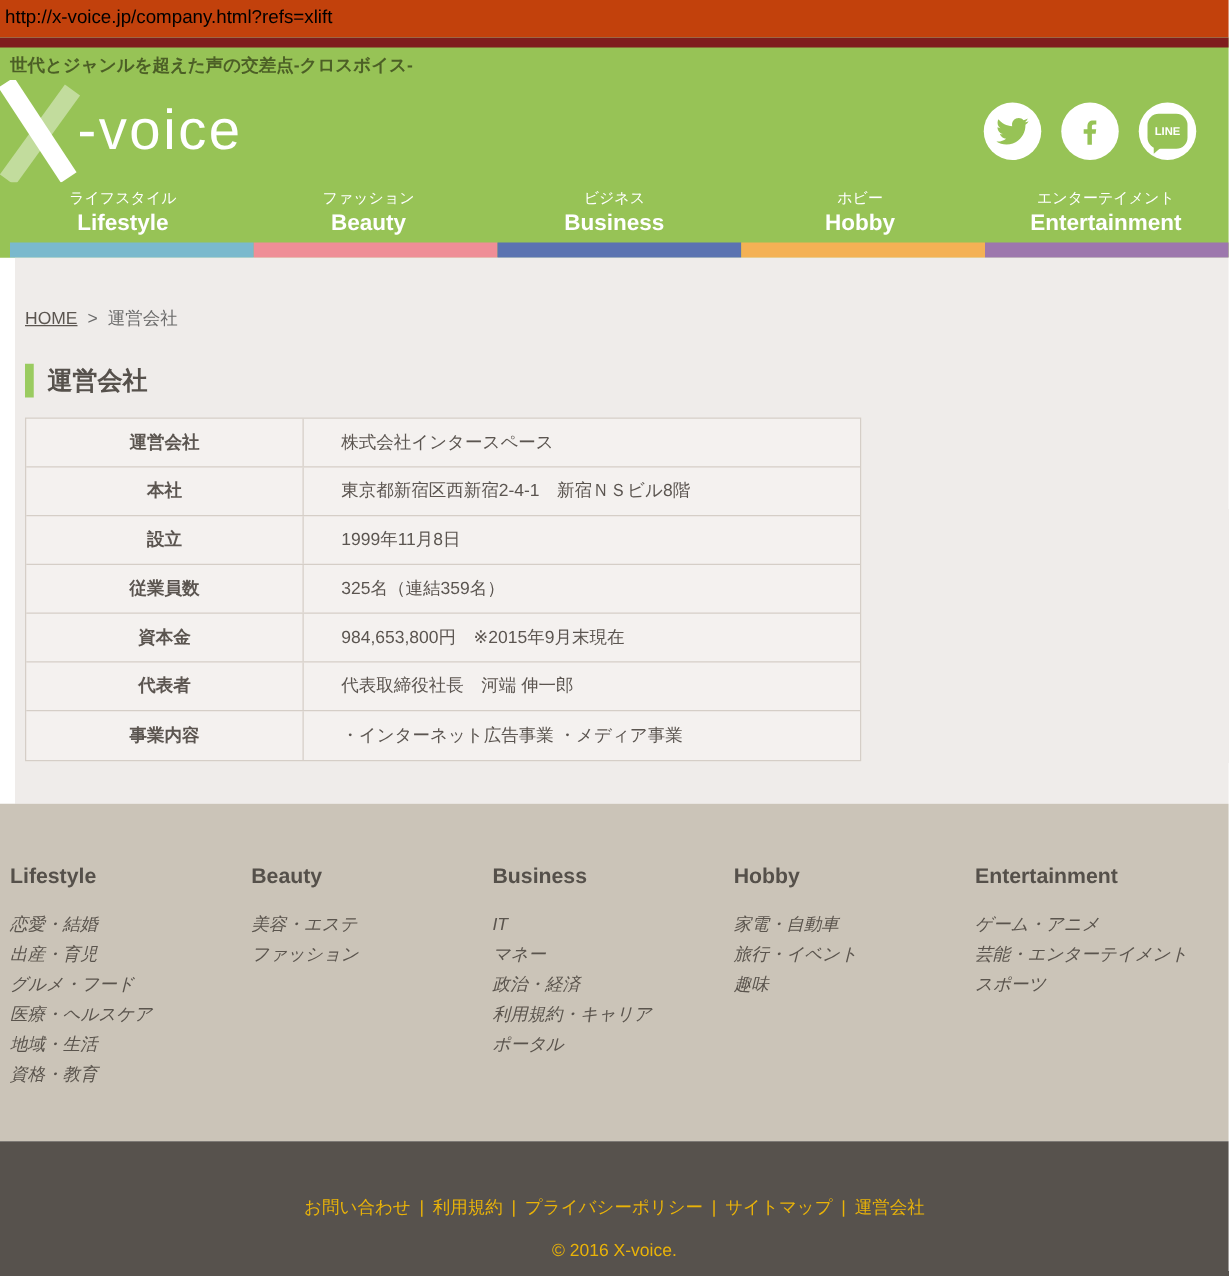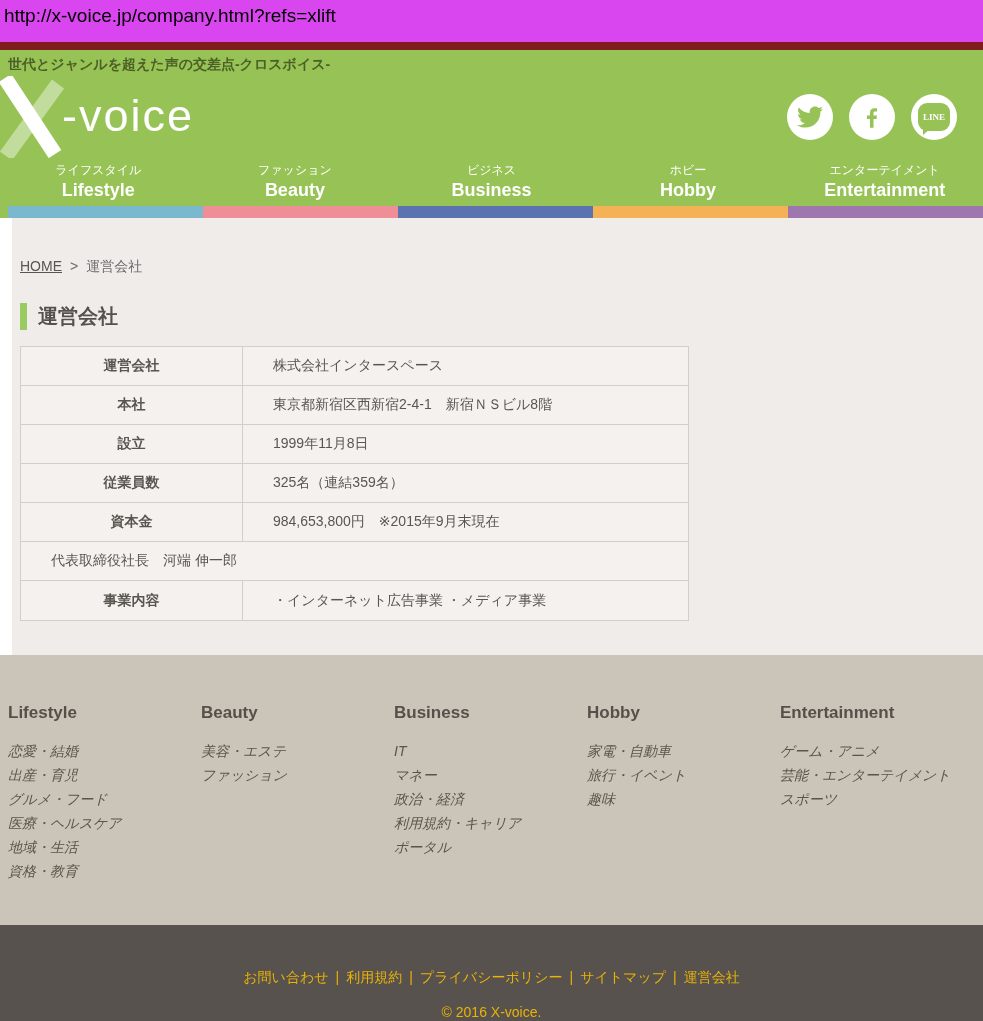--- a/index.html
+++ b/index.html
@@ -5,24 +5,24 @@
   * { box-sizing: border-box; }
   html,body { margin:0; padding:0; }
   body {
     width: 983px;
     font-family: "Liberation Sans", "DejaVu Sans", sans-serif;
     background: #ffffff;
   }
 
   
   .url-bar {
-    height: 42px;
-    background: #d946ef;
+    height: 30px;
+    background: #c2410c;
     color: #000000;
-    font-size: 19px;
+    font-size: 15px;
     padding: 5px 0 0 4px;
   }
 
   
   .header { background: #97c356; border-top: 8px solid #7f1d1d; }
   .tagline {
     height: 26px;
     padding: 6px 8px 0 8px;
     color: #4c5f26;
     font-weight: bold;
@@ -63,21 +63,21 @@
     display: flex; align-items: center; justify-content: center;
   }
   .line-bubble::after {
     content: "";
     position: absolute;
     left: 5px; bottom: -4px;
     width: 0; height: 0;
     border-left: 7px solid #97c356;
     border-bottom: 6px solid transparent;
   }
-  .line-label { color:#ffffff; font-size: 9px; font-weight: bold; letter-spacing: 0; font-family: Liberation Serif, serif; }
+  .line-label { color:#ffffff; font-size: 9px; font-weight: bold; letter-spacing: 0; }
 
   
   .nav { display: flex; height: 48px; }
   .nav-item { flex: 1; text-align: center; color: #ffffff; cursor: pointer; padding-top: 3px; }
   .nav-jp { font-size: 12px; line-height: 18px; }
   .nav-en { font-size: 18px; font-weight: bold; line-height: 22px; }
 
   
   .stripe { display: flex; height: 12px; }
   .stripe .seg-home { width: 8px; }
@@ -236,20 +236,21 @@
     </div>
     <div class="crow">
       <div class="clabel">従業員数</div>
       <div class="cvalue">325名（連結359名）</div>
     </div>
     <div class="crow">
       <div class="clabel">資本金</div>
       <div class="cvalue">984,653,800円　※2015年9月末現在</div>
     </div>
     <div class="crow">
+      <div class="clabel">代表者</div>
       <div class="cvalue">代表取締役社長　河端 伸一郎</div>
     </div>
     <div class="crow">
       <div class="clabel">事業内容</div>
       <div class="cvalue">・インターネット広告事業 ・メディア事業</div>
     </div>
   </div>
 </div>
 
 <div class="tan-footer">

